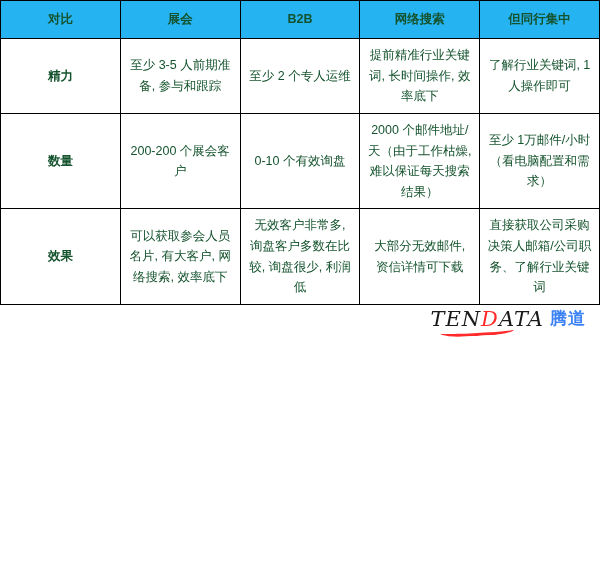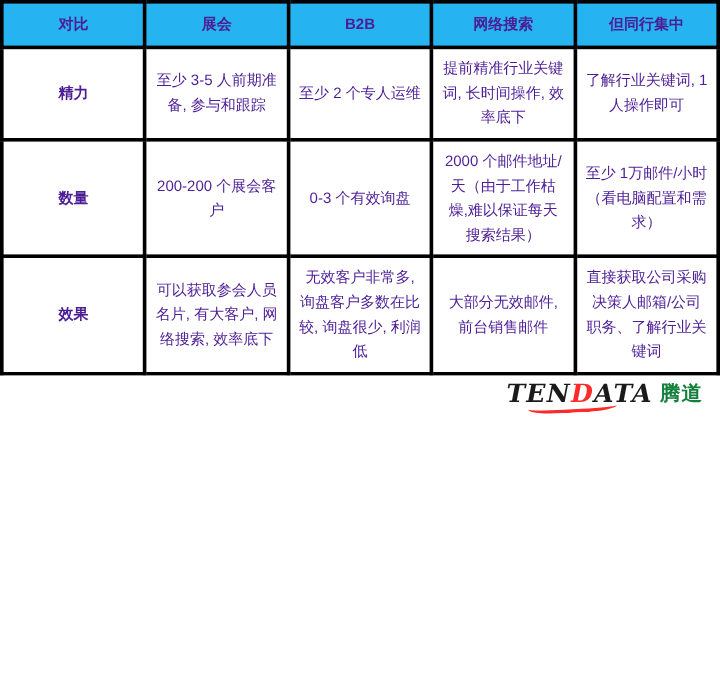--- a/index.html
+++ b/index.html
@@ -17,27 +17,27 @@
   .table-wrap {
     width: 600px;
     box-sizing: border-box;
   }
   table.comparison {
     border-collapse: collapse;
     width: 600px;
     table-layout: fixed;
   }
   table.comparison td, table.comparison th {
-    border: 3px solid #000000;
+    border: 1px solid #000000;
     vertical-align: middle;
     text-align: center;
     padding: 6px 7px;
     font-size: 12.5px;
     line-height: 1.65;
-    color: #4c1d95;
+    color: #14532d;
     box-sizing: border-box;
   }
   
   thead th {
     background: #26b3f2;
     color: #ffffff;
     font-weight: bold;
     font-size: 15px;
     height: 38px;
     padding: 4px 6px;
@@ -70,32 +70,32 @@
     position: absolute;
     right: 14px;
     top: 2px;
     display: flex;
     align-items: center;
     gap: 6px;
   }
   .logo-mark {
     font-family: "DejaVu Serif", serif;
     font-size: 21px;
-    font-weight: bold;
+    font-weight: normal;
     font-style: italic;
     letter-spacing: 1px;
     color: #1a1a1a;
   }
   .logo-mark .d-accent {
     color: #ff2a2a;
   }
   .logo-cn {
     font-size: 17px;
     font-weight: bold;
-    color: #15803d;
+    color: #3b82f6;
     letter-spacing: 1px;
   }
   .logo-swoosh {
     position: absolute;
     right: 86px;
     top: 20px;
     width: 74px;
     height: 8px;
     border-bottom: 3px solid #ff2a2a;
     border-radius: 0 0 40% 40%;
@@ -120,29 +120,29 @@
       <tr>
         <td class="rowlabel">精力</td>
         <td class="cell">至少 3-5 人前期准备, 参与和跟踪</td>
         <td class="cell">至少 2 个专人运维</td>
         <td class="cell">提前精准行业关键词, 长时间操作, 效率底下</td>
         <td class="accent">了解行业关键词, 1人操作即可</td>
       </tr>
       <tr>
         <td class="rowlabel">数量</td>
         <td class="cell">200-200 个展会客户</td>
-        <td class="cell">0-3 个有效询盘</td>
+        <td class="cell">0-10 个有效询盘</td>
         <td class="cell">2000 个邮件地址/天（由于工作枯燥,难以保证每天搜索结果）</td>
         <td class="accent">至少 1万邮件/小时（看电脑配置和需求）</td>
       </tr>
       <tr>
         <td class="rowlabel">效果</td>
         <td class="cell">可以获取参会人员名片, 有大客户, 网络搜索, 效率底下</td>
         <td class="cell">无效客户非常多, 询盘客户多数在比较, 询盘很少, 利润低</td>
-        <td class="cell">大部分无效邮件, 前台销售邮件</td>
+        <td class="cell">大部分无效邮件, 资信详情可下载</td>
         <td class="accent">直接获取公司采购决策人邮箱/公司职务、了解行业关键词</td>
       </tr>
     </tbody>
   </table>
 </div>
 
 <div class="logo-area">
   <div class="logo-swoosh"></div>
   <div class="logo">
     <span class="logo-mark"><span>TEN</span><span class="d-accent">D</span><span>ATA</span></span>

